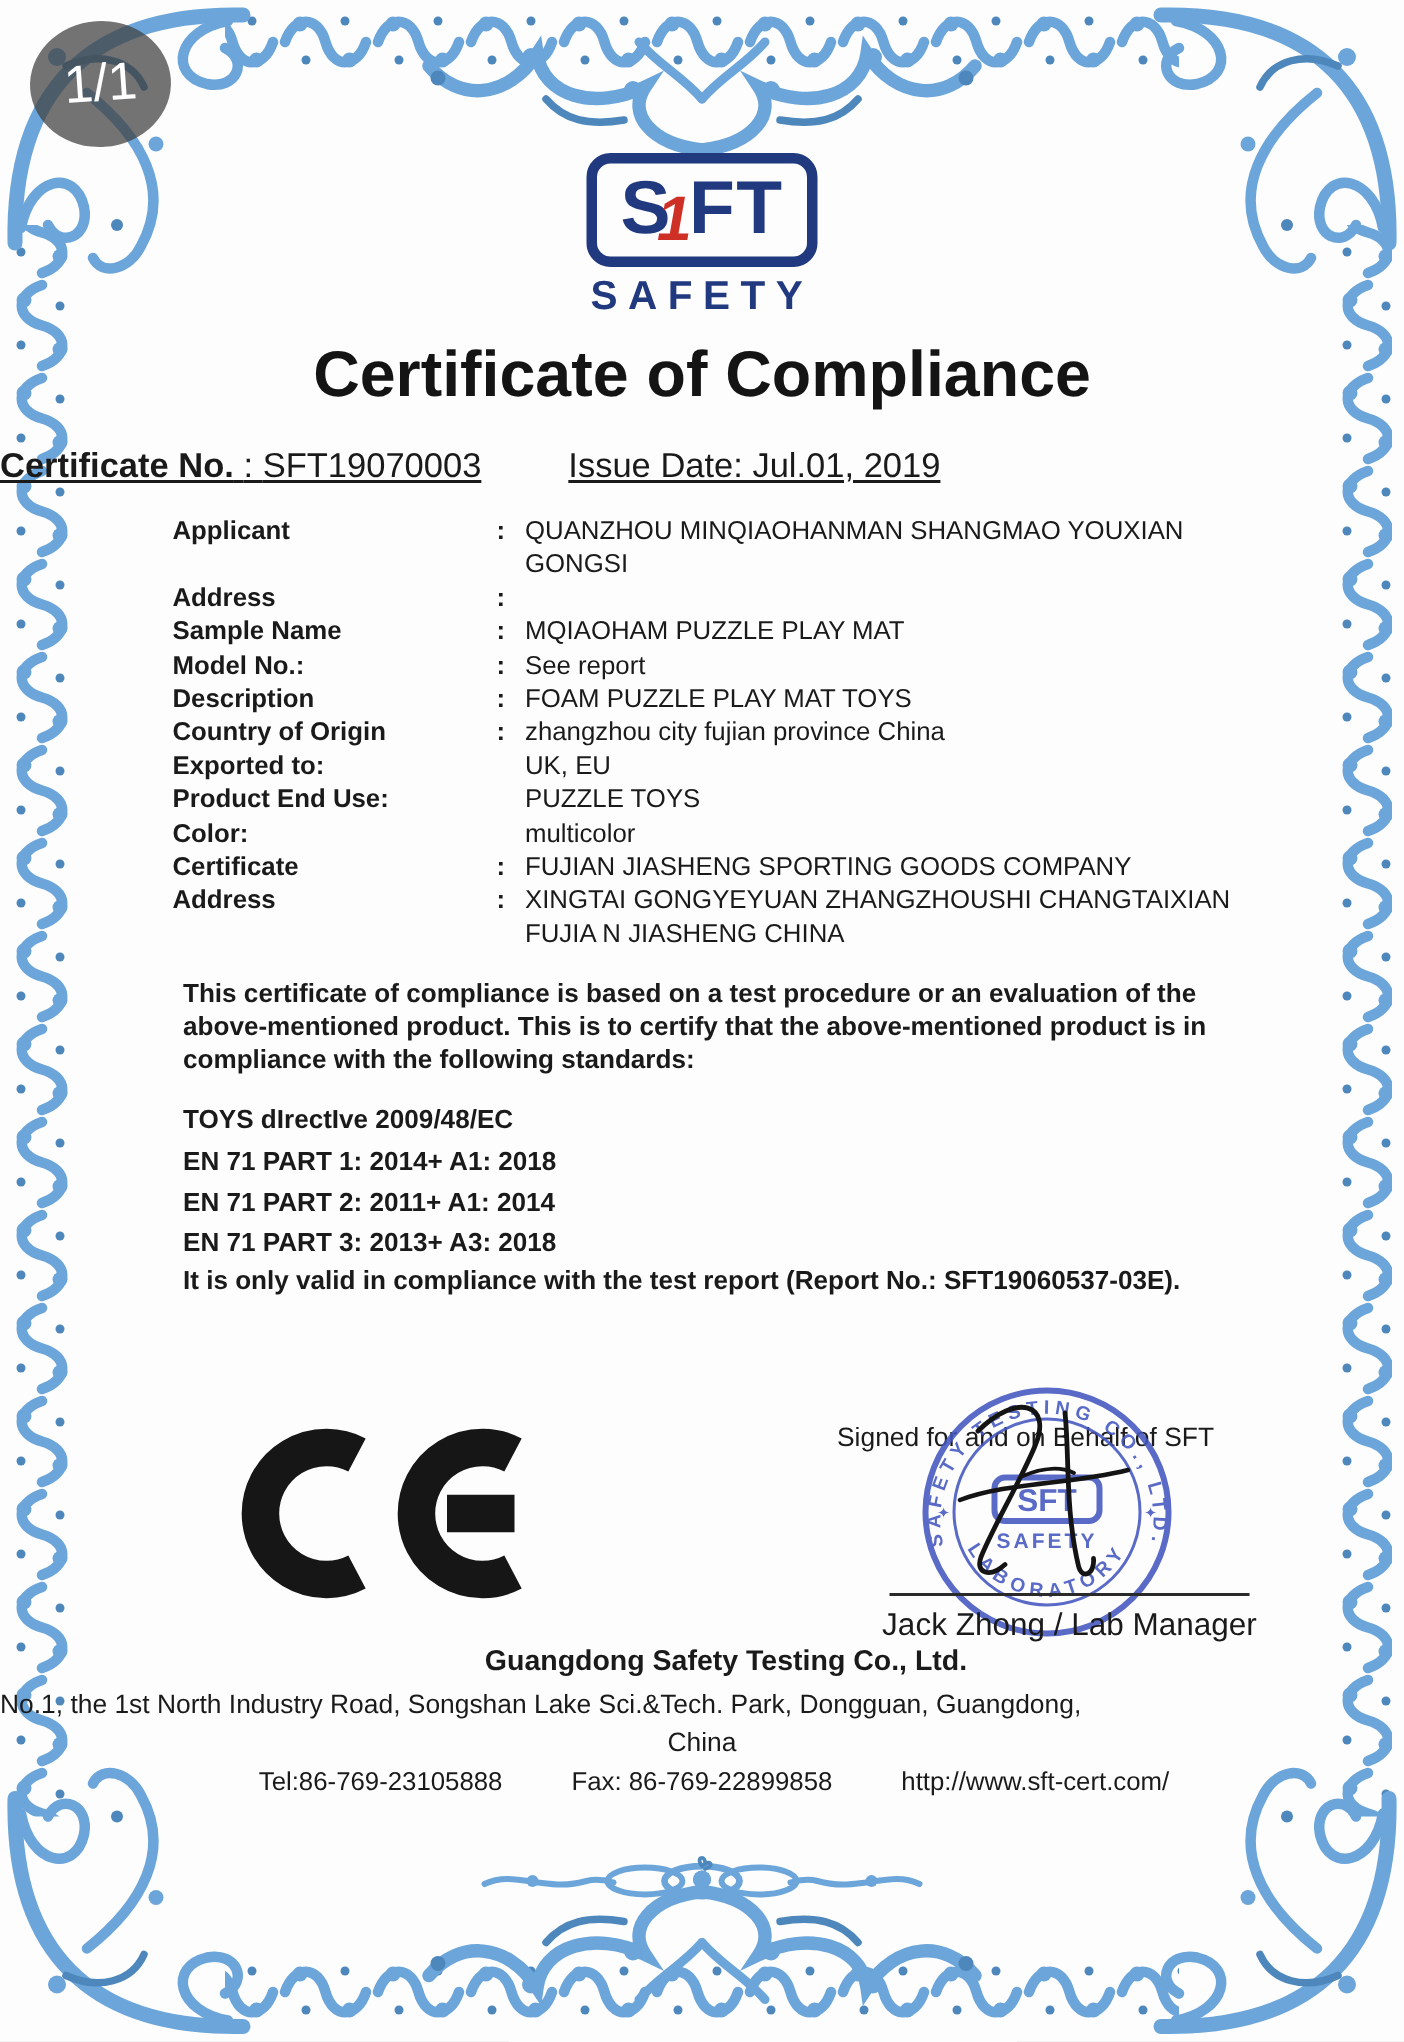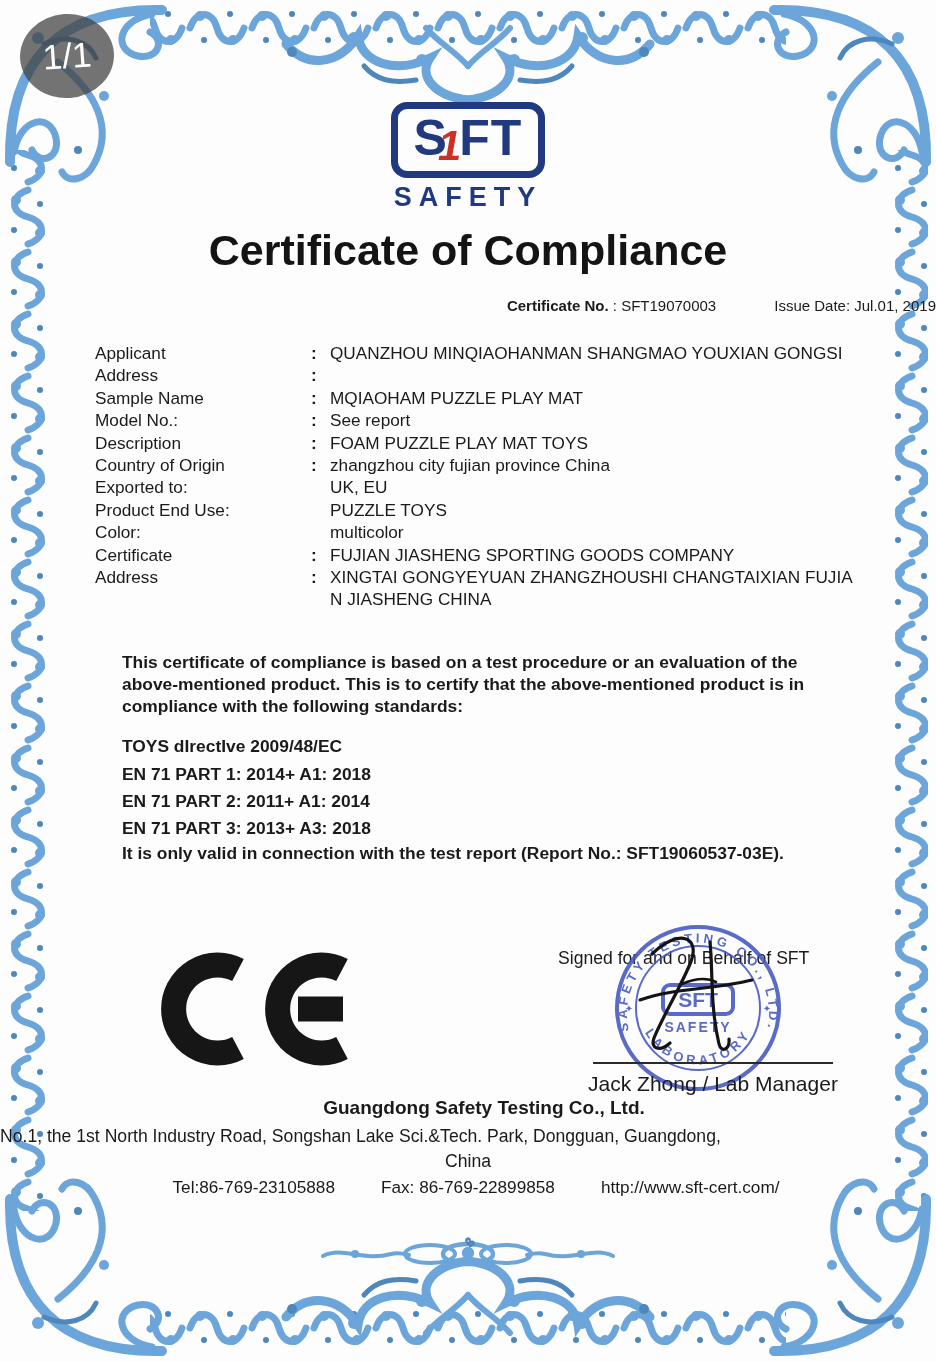--- a/index.html
+++ b/index.html
@@ -41,29 +41,29 @@
     margin:0 -5px 0 -7px;z-index:1;
   }
   .logo-sub{font-weight:700;font-size:27px;letter-spacing:7px;color:#20397f;margin-top:4px;}
 
   .title{
     left:0;right:0;top:226px;text-align:center;
     font-size:43px;font-weight:700;color:#141414;letter-spacing:0px;z-index:2;
   }
 
   .meta{
-    left:0;right:0;top:297px;text-align:right;font-size:15px;z-index:2;
+    left:0;right:0;top:297px;text-align:left;font-size:23px;z-index:2;text-decoration:underline;
   }
   .meta b{font-weight:700;}
   .meta .gap{display:inline-block;width:58px;}
 
   
   .fields{left:95px;top:342px;width:766px;z-index:2;font-size:17.2px;line-height:22.4px;}
   .frow{display:flex;align-items:flex-start;}
-  .flabel{width:216px;font-weight:400;flex:none;}
+  .flabel{width:216px;font-weight:700;flex:none;margin-left:20px;}
   .fcolon{width:19px;flex:none;font-weight:700;}
   .fvalue{width:528px;}
 
   
   .statement{left:122px;top:652px;width:706px;z-index:2;font-weight:700;font-size:17.4px;line-height:21.8px;}
   .std{margin-top:19px;}
   .std-sp{margin-top:5.5px;}
   .validity{margin-top:3px;}
 
   
@@ -218,21 +218,21 @@
       <span class="fvalue">XINGTAI GONGYEYUAN ZHANGZHOUSHI CHANGTAIXIAN FUJIA N JIASHENG CHINA</span>
     </div>
   </div>
 
   <div class="abs statement">
     <div>This certificate of compliance is based on a test procedure or an evaluation of the above-mentioned product. This is to certify that the above-mentioned product is in compliance with the following standards:</div>
     <div class="std">TOYS dIrectIve 2009/48/EC</div>
     <div class="std std-sp">EN 71 PART 1: 2014+ A1: 2018</div>
     <div class="std std-sp">EN 71 PART 2: 2011+ A1: 2014</div>
     <div class="std std-sp">EN 71 PART 3: 2013+ A3: 2018</div>
-    <div class="validity">It is only valid in connection with the test report (Report No.: SFT19060537-03E).</div>
+    <div class="validity">It is only valid in compliance with the test report (Report No.: SFT19060537-03E).</div>
   </div>
 
   <svg class="abs ce" width="206" height="122" viewBox="0 0 206 122" aria-hidden="true">
     <path d="M92 22 A44 44 0 1 0 92 100" fill="none" stroke="#161616" stroke-width="25"></path>
     <path d="M196 22 A44 44 0 1 0 196 100" fill="none" stroke="#161616" stroke-width="25"></path>
     <path d="M152 61 L197 61" fill="none" stroke="#161616" stroke-width="25"></path>
   </svg>
 
   <div class="abs signed-for">Signed for and on Behalf of SFT</div>
 

